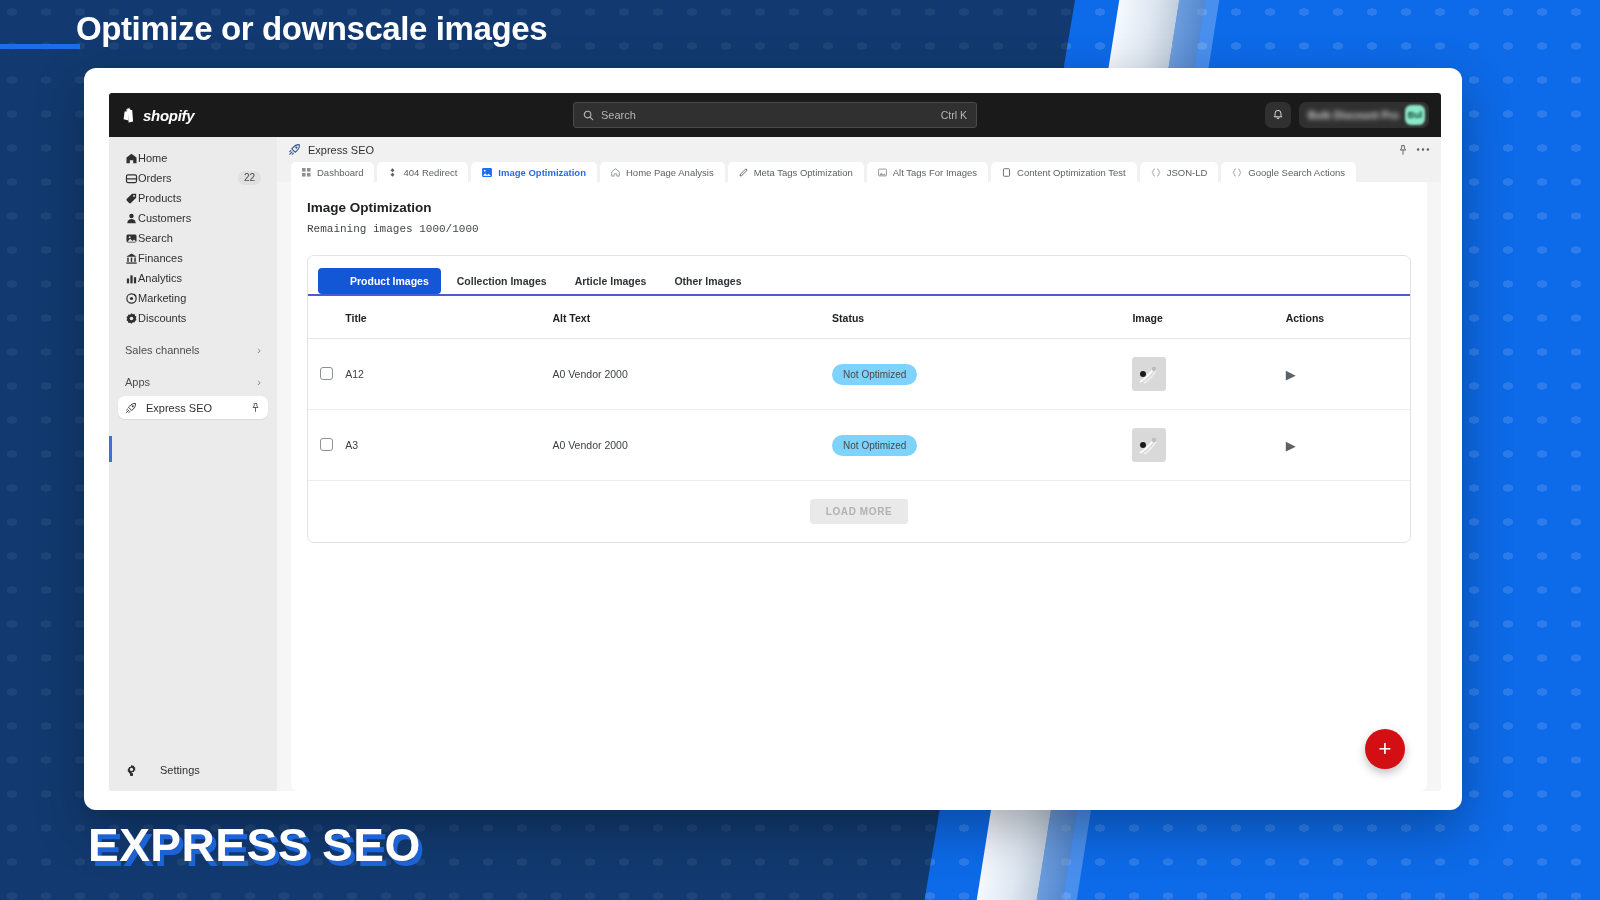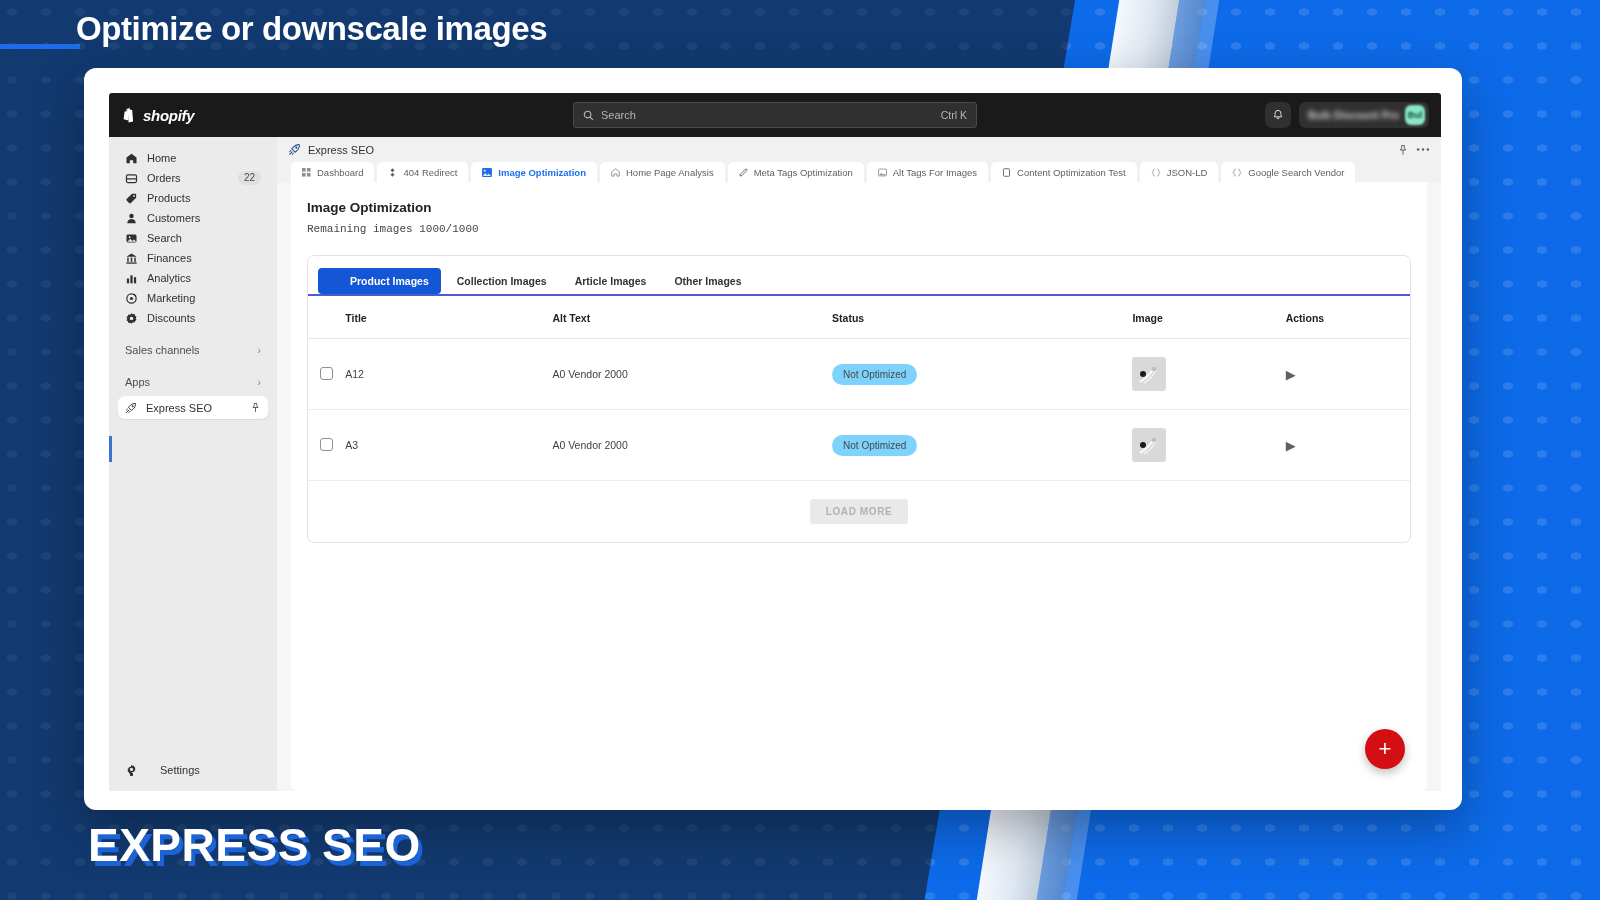--- a/index.html
+++ b/index.html
@@ -147,21 +147,21 @@
   .body { flex: 1; display: flex; min-height: 0; }
 
   .sidebar {
     width: 168px; background: #ebebeb;
     padding: 11px 9px 0 9px;
     display: flex; flex-direction: column;
     position: relative;
     flex: 0 0 168px;
   }
   .nav-item {
-    display: flex; align-items: center; gap: 9px;
+    display: flex; align-items: center; 
     height: 20px; padding: 0 7px;
     border-radius: 6px;
     color: #303030; font-size: 11px;
     margin-bottom: 0px;
     justify-content: center;
   }
   .nav-item .ico { width: 13px; height: 13px; display:flex; align-items:center; justify-content:center; flex:0 0 13px;}
   .nav-item .lbl { flex: 1; }
   .badge-count {
     background: #e0e0e0; color: #4a4a4a;
@@ -617,21 +617,21 @@
                   </svg>
               </span>
               <span>JSON-LD</span>
             </div>
             <div class="tab">
               <span class="ti">
                 <svg width="10" height="9" viewBox="0 0 11 10">
                     <path d="M3.6 1C2.3 1 2.6 4 1.4 5c1.2 1 .9 4 2.2 4M7.4 1c1.3 0 1 3 2.2 4-1.2 1-.9 4-2.2 4" fill="none" stroke="#8c9196" stroke-width="1" stroke-linecap="round"></path>
                   </svg>
               </span>
-              <span>Google Search Vendor</span>
+              <span>Google Search Actions</span>
             </div>
           </div>
 
           <div class="panel">
             <div class="panel-title">Image Optimization</div>
             <div class="panel-sub">Remaining images 1000/1000</div>
 
             <div class="card">
               <div class="subtabs">
                 <div class="subtab active">Product Images</div>

